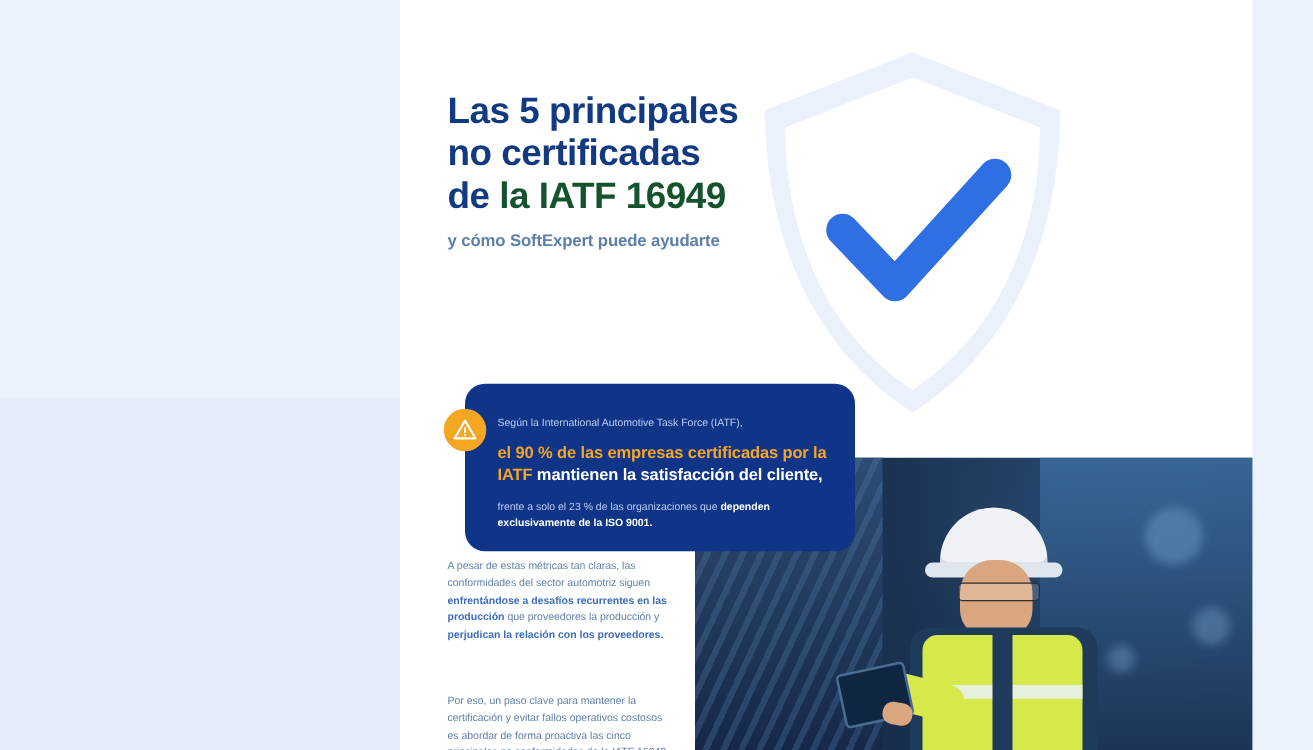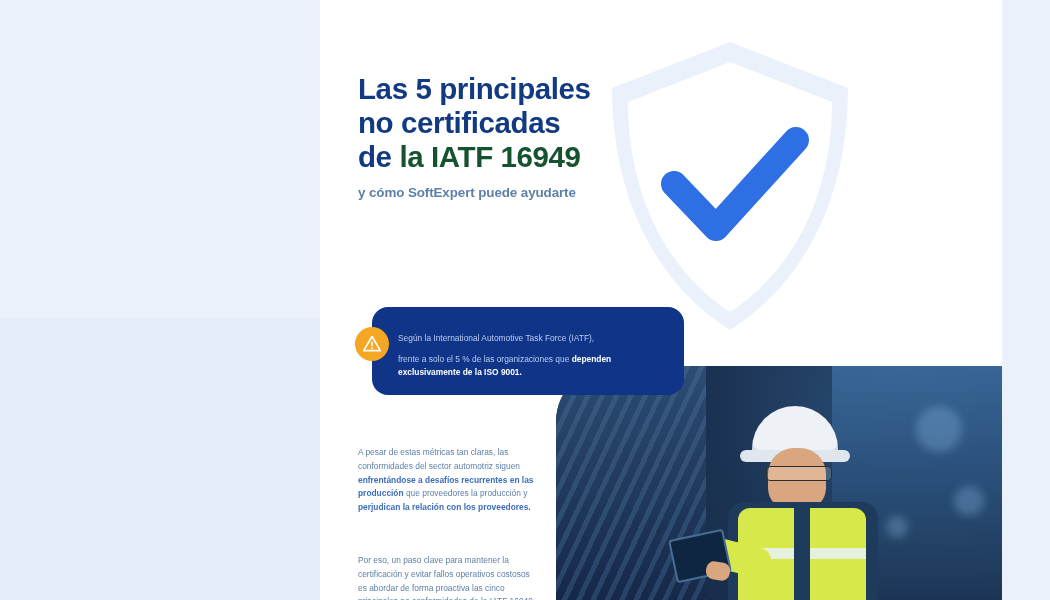--- a/index.html
+++ b/index.html
@@ -354,21 +354,22 @@
         <span class="nowrap">Las 5 principales</span><br>
         <span class="nowrap">no certificadas</span><br>
         <span class="nowrap"><span>de </span><span class="accent">la IATF 16949</span></span>
       </h1>
       <p class="subhead">y cómo SoftExpert puede ayudarte</p>
     </div>
 
 
     <div class="callout">
       <p class="lead">Según la International Automotive Task Force (IATF),</p>
-      <p class="foot"><span>frente a solo el 5 % de las organizaciones que </span><b>dependen exclusivamente de la ISO 9001.</b></p>
+      <p class="big"><span class="hl">el 90 % de las empresas certificadas</span> <span class="hl">por la IATF</span><span> mantienen la satisfacción del cliente,</span></p>
+      <p class="foot"><span>frente a solo el 23 % de las organizaciones que </span><b>dependen exclusivamente de la ISO 9001.</b></p>
     </div>
 
     <div class="warn-badge">
       <svg viewBox="0 0 24 24" width="20" height="20">
         <path d="M12 3 L22 20 H2 Z" fill="none" stroke="#ffffff" stroke-width="2" stroke-linejoin="round"></path>
         <rect x="11.1" y="9" width="1.8" height="6" rx="0.9" fill="#ffffff"></rect>
         <circle cx="12" cy="17" r="1.05" fill="#ffffff"></circle>
       </svg>
     </div>
 

